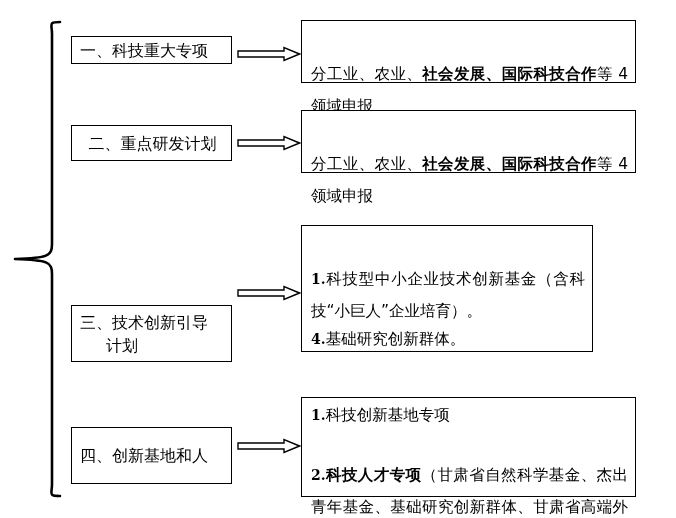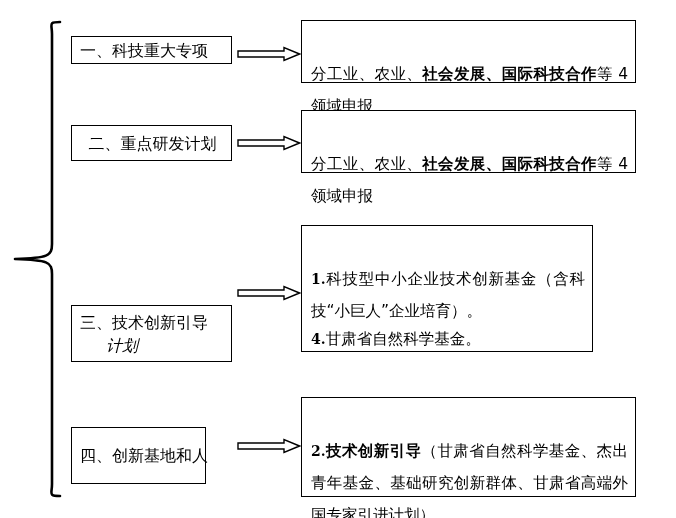--- a/index.html
+++ b/index.html
@@ -45,21 +45,20 @@
     padding: 2px 6px 2px 8px;
   }
   .cat-line {
     font-size: 16px;
     line-height: 23px;
     white-space: nowrap;
     letter-spacing: 0px;
   }
   .cat-line.indent {
     padding-left: 26px;
-    font-style: italic;
   }
 
   
   .detail-box {
     position: absolute;
     box-sizing: border-box;
     border: 1px solid #000000;
     background: #ffffff;
     padding: 5px 7px 4px 9px;
   }
@@ -137,31 +136,34 @@
 
   <svg class="arrow" style="left:237px; top:285px; width:64px; height:16px;" viewBox="0 0 64 16">
     <path d="M 1 5 L 47 5 L 47 1.5 L 62.5 8 L 47 14.5 L 47 11 L 1 11 Z" fill="#ffffff" stroke="#000000" stroke-width="1.4" stroke-linejoin="miter"></path>
   </svg>
 
   <div class="detail-box" style="left:301px; top:225px; width:292px; height:127px;">
     <div class="detail-text">
       <span class="num">1.</span><span>科技型中小企业技术创新基金（含科技“小巨人”企业培育）。</span>
     </div>
     <div class="detail-line">
-      <span class="num">4.</span><span>甘肃省自然科学基金。</span>
+      <span class="num">4.</span><span>基础研究创新群体。</span>
     </div>
   </div>
 
-  <div class="cat-box" style="left:71px; top:427px; width:135px; height:57px;">
+  <div class="cat-box" style="left:71px; top:427px; width:161px; height:57px;">
     <div class="cat-line">四、创新基地和人</div>
   </div>
 
   <svg class="arrow" style="left:237px; top:438px; width:64px; height:16px;" viewBox="0 0 64 16">
     <path d="M 1 5 L 47 5 L 47 1.5 L 62.5 8 L 47 14.5 L 47 11 L 1 11 Z" fill="#ffffff" stroke="#000000" stroke-width="1.4" stroke-linejoin="miter"></path>
   </svg>
 
   <div class="detail-box" style="left:301px; top:397px; width:335px; height:100px;">
+    <div class="detail-line">
+      <span class="num">1.</span><span>科技创新基地专项</span>
+    </div>
     <div class="detail-text">
-      <span class="num">2.</span><span class="b">技术创新引导</span><span>（甘肃省自然科学基金、杰出青年基金、基础研究创新群体、甘肃省高端外国专家引进计划）</span>
+      <span class="num">2.</span><span class="b">科技人才专项</span><span>（甘肃省自然科学基金、杰出青年基金、基础研究创新群体、甘肃省高端外国专家引进计划）</span>
     </div>
   </div>
 
 </div>
 
 </body></html>

